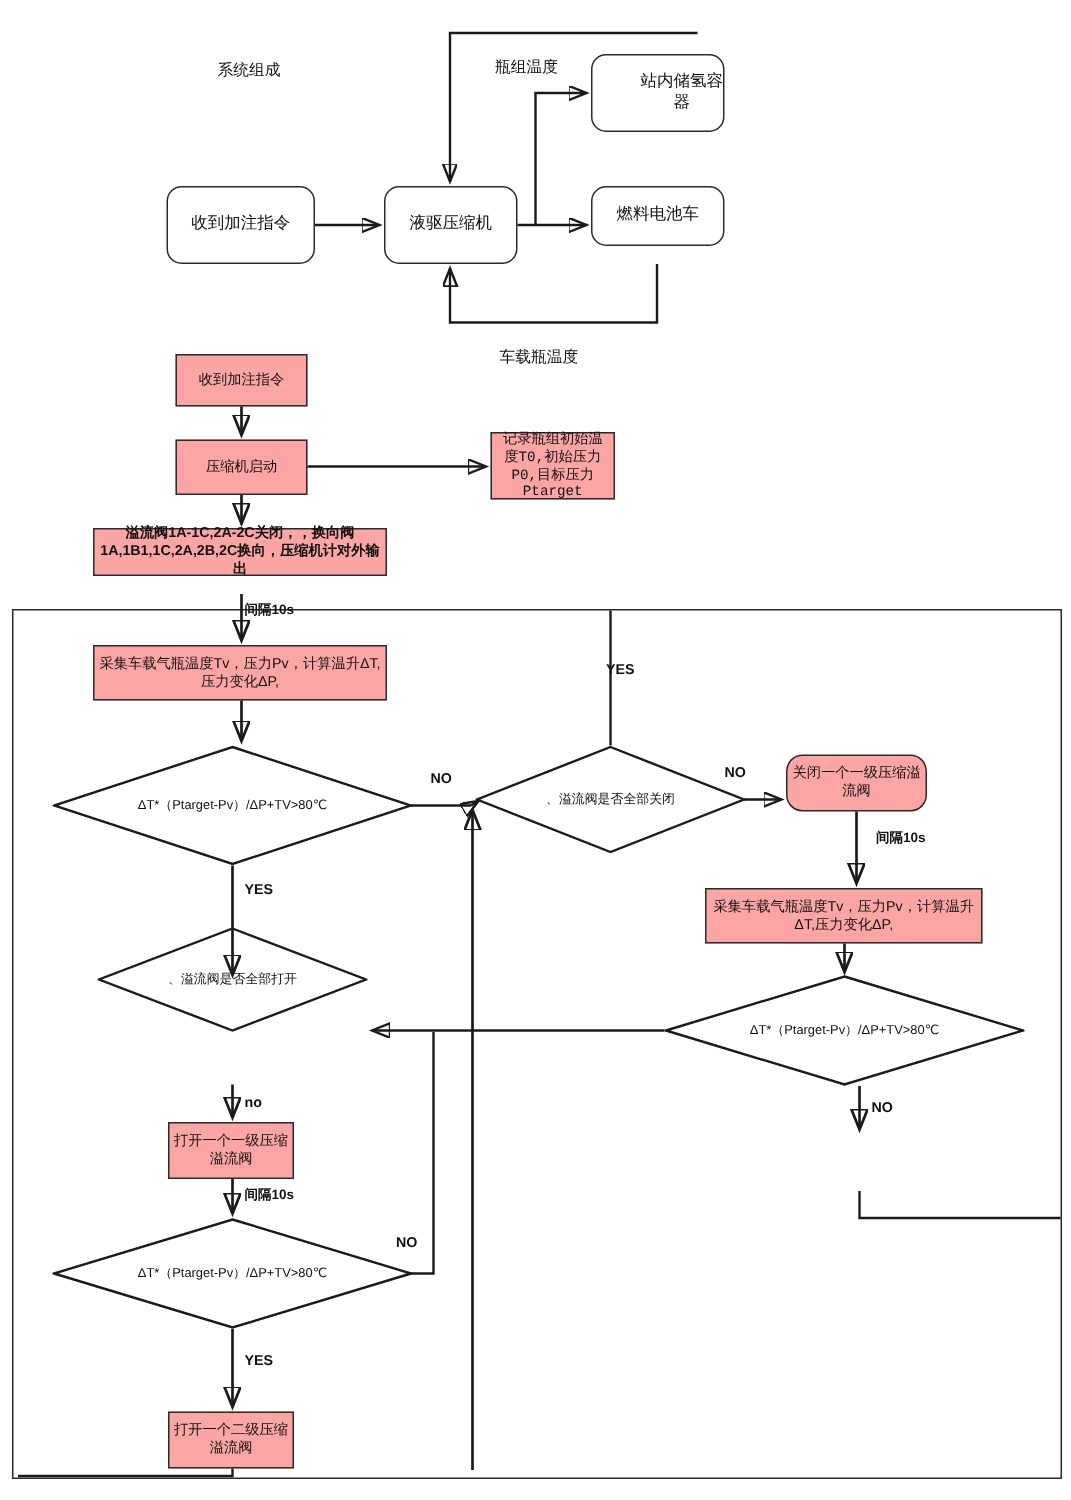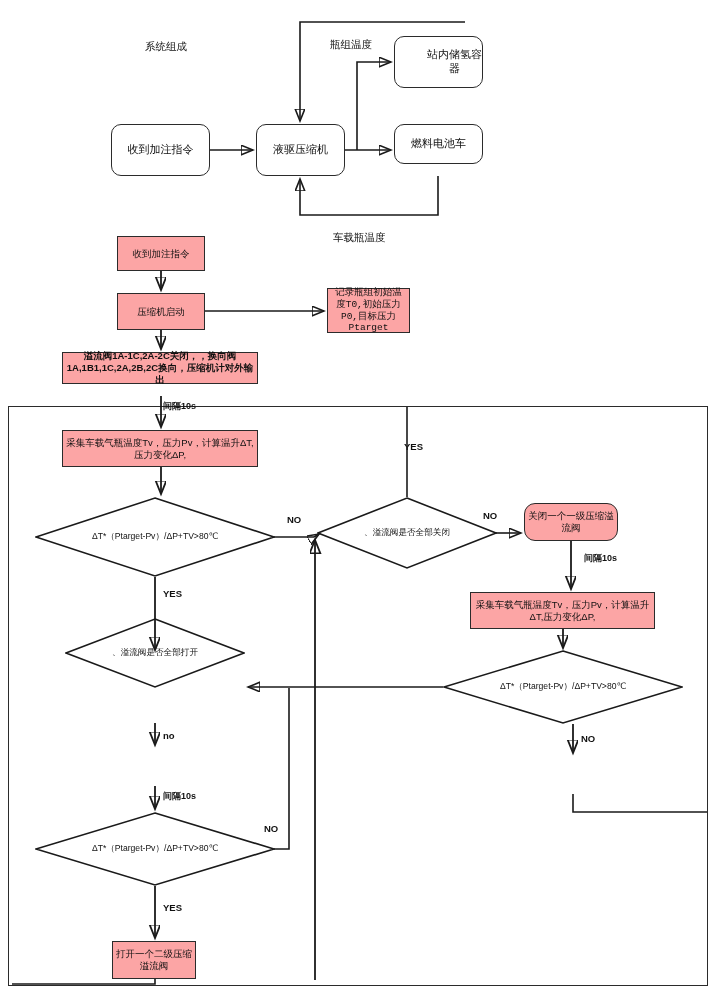--- a/index.html
+++ b/index.html
@@ -111,20 +111,21 @@
 
   <div class="node rect" style="left:62px; top:352px; width:196px; height:32px;font-weight:bold;">溢流阀1A-1C,2A-2C关闭，，换向阀1A,1B1,1C,2A,2B,2C换向，压缩机计对外输出</div>
 
   <div class="node rect" style="left:62px; top:430px; width:196px; height:37px;">采集车载气瓶温度Tv，压力Pv，计算温升ΔT,压力变化ΔP,</div>
 
   <div class="node rect" style="left:470px; top:592px; width:185px; height:37px;">采集车载气瓶温度Tv，压力Pv，计算温升ΔT,压力变化ΔP,</div>
 
   <div class="node rect" style="left:524px; top:503px; width:94px; height:38px;border-radius:11px;">关闭一个一级压缩溢流阀</div>
 
 
+  <div class="node rect" style="left:112px; top:748px; width:84px; height:38px;">打开一个一级压缩溢流阀</div>
 
   <div class="node rect" style="left:112px; top:941px; width:84px; height:38px;">打开一个二级压缩溢流阀</div>
 
   <div class="diamond" style="left:35px; top:497px; width:240px; height:80px;">
     <svg width="240" height="80" viewBox="0 0 240 80">
       <polygon points="120,1 239,40 120,79 1,40" fill="#fff" stroke="#1a1a1a" stroke-width="1.6"></polygon>
     </svg>
     <div class="dtext">ΔT*（Ptarget-Pv）/ΔP+TV&gt;80℃</div>
   </div>
 

